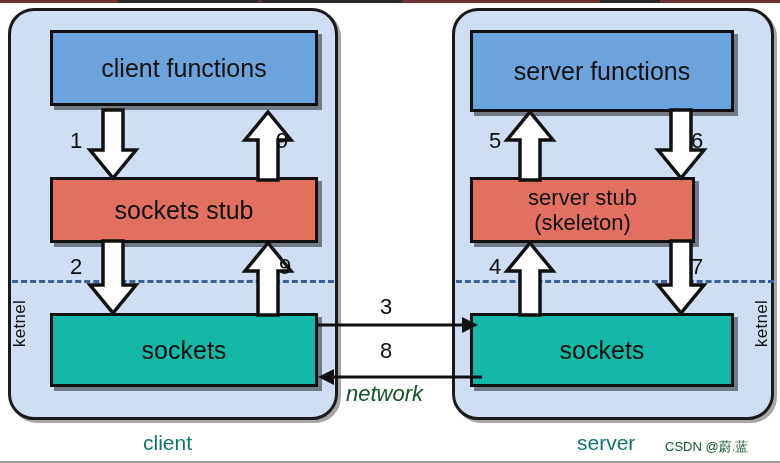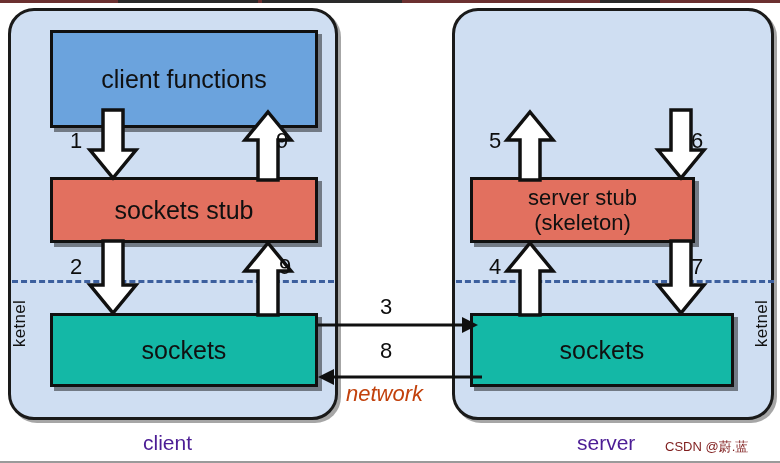--- a/index.html
+++ b/index.html
@@ -74,21 +74,21 @@
     color: #101010;
     font-size: 25px;
     line-height: 1.14;
     box-shadow: 4px 4px 0 rgba(0,0,0,0.45);
   }
   .box.blue   { background: #6ba3dd; }
   .box.red    { background: #e2705f; }
   .box.orange { background: #14b8a6; }
   .box.stub   { font-size: 22px; }
 
-  #box-client-functions { left: 50px;  top: 30px;  width: 268px; height: 98px; }
+  #box-client-functions { left: 50px;  top: 30px;  width: 268px; height: 76px; }
   #box-client-stub      { left: 50px;  top: 177px; width: 268px; height: 66px; }
   #box-client-sockets   { left: 50px;  top: 313px; width: 268px; height: 74px; }
 
   #box-server-functions { left: 470px; top: 30px;  width: 264px; height: 82px; }
   #box-server-stub      { left: 470px; top: 177px; width: 225px; height: 66px; }
   #box-server-sockets   { left: 470px; top: 313px; width: 264px; height: 74px; }
 
   
   .blockarrow { position: absolute; }
   .blockarrow svg { display: block; overflow: visible; }
@@ -109,38 +109,38 @@
     position: absolute;
     font-size: 22px;
     color: #0d0d0d;
     line-height: 1;
   }
   #net-label-network {
     position: absolute;
     left: 346px; top: 381px;
     font-size: 22px;
     font-style: italic;
-    color: #c2410c;
+    color: #14532d;
   }
 
   
   .caption {
     position: absolute;
     font-size: 21px;
-    color: #4c1d95;
+    color: #0f766e;
     line-height: 1;
   }
   #caption-client { left: 143px; top: 432px; }
   #caption-server { left: 577px; top: 432px; }
 
   #watermark {
     position: absolute;
     left: 665px; top: 438px;
     font-size: 13px;
-    color: #7f1d1d;
+    color: #14532d;
     white-space: nowrap;
   }
 
   .bottom-rule {
     position: absolute;
     left: 0; top: 461px;
     width: 780px; height: 2px;
     background: #9a9a9a;
   }
 </style>
@@ -194,20 +194,21 @@
       <polygon points="25,2 48,30 35,30 35,74 15,74 15,30 2,30" fill="#ffffff" stroke="#101010" stroke-width="3.5" stroke-linejoin="miter"></polygon>
     </svg>
   </div>
   <div class="step-num" style="left:279px; top:256px;">9</div>
 
   <div class="panel" id="panel-server"></div>
 
   <div class="kernel-line" id="kernel-line-server"></div>
   <div class="kernel-label" id="kernel-label-server">ketnel</div>
 
+  <div class="box blue" id="box-server-functions">server functions</div>
 
   <div class="box red stub" id="box-server-stub">
     <div>
       <div>server stub</div>
       <div>(skeleton)</div>
     </div>
   </div>
 
   <div class="box orange" id="box-server-sockets">sockets</div>
 

